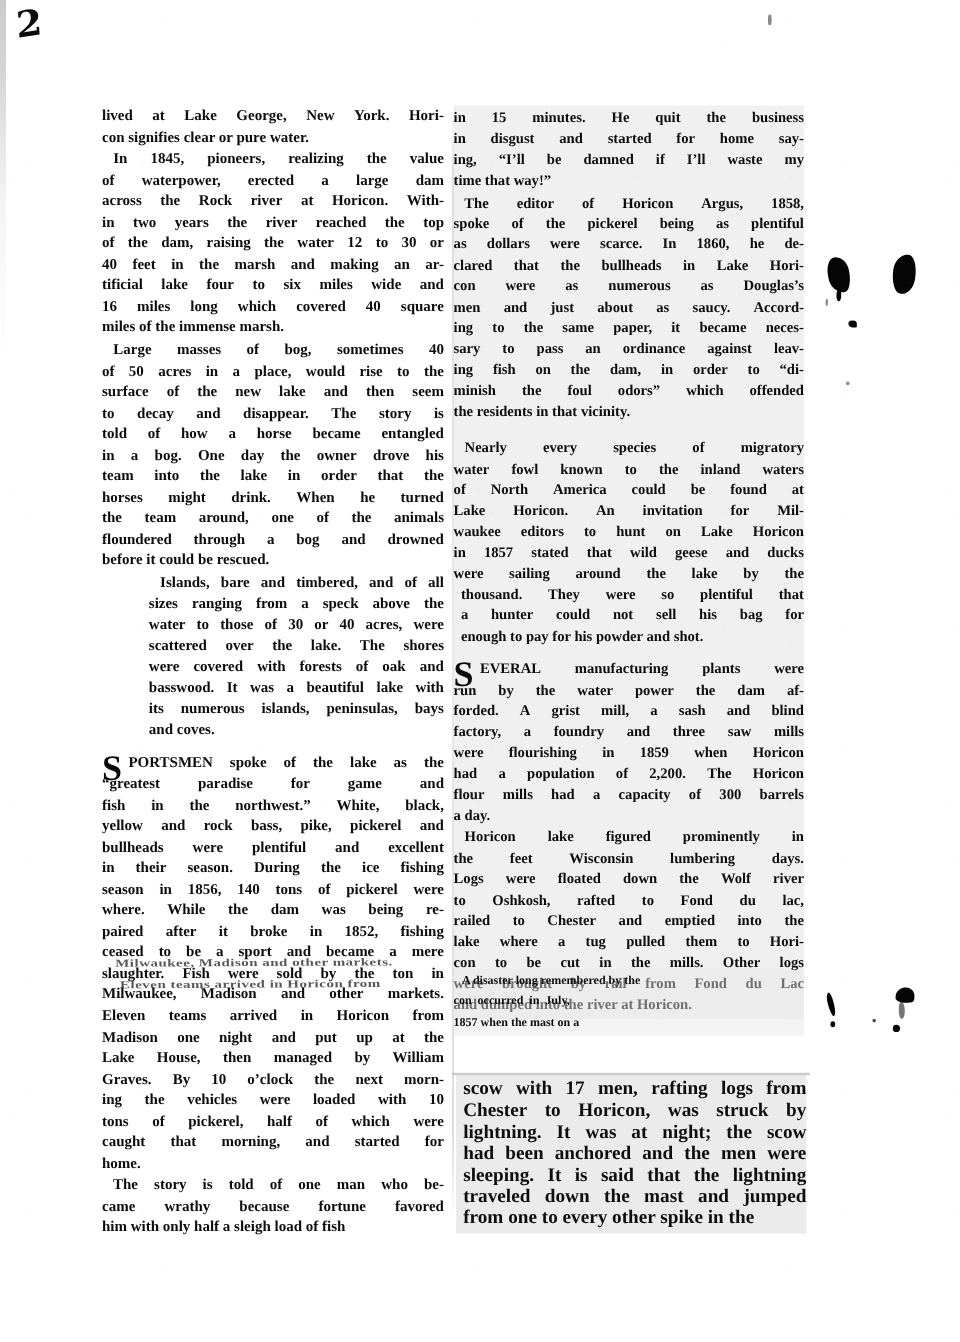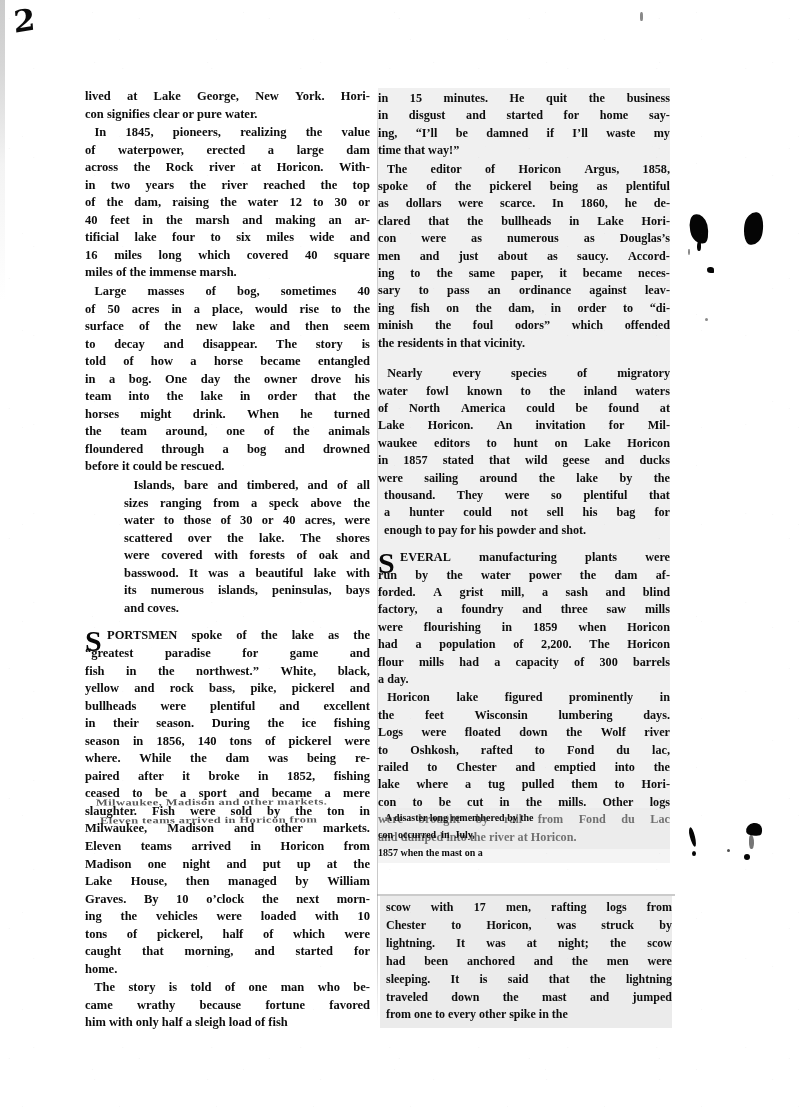--- a/index.html
+++ b/index.html
@@ -140,21 +140,21 @@
   #right-column-tail .clip-body { font-size: 10px; line-height: 17.4px; }
 
   
   #right-column-bottom {
     left: 380px;
     top: 896px;
     width: 292px;
     background: rgba(223,223,223,.62);
     padding: 3px 0 4px 0;
   }
-  #right-column-bottom .clip-body { font-size: 12px; line-height: 17.9px; }
+  #right-column-bottom .clip-body { font-size: 16px; line-height: 17.9px; }
   #right-column-bottom .ln { padding-left: 6px; }
 
   
   #right-column-bottom::before {
     content: "";
     position: absolute;
     left: -3px; right: -3px;
     top: -2px;
     height: 2px;
     background: rgba(140,140,140,.45);

